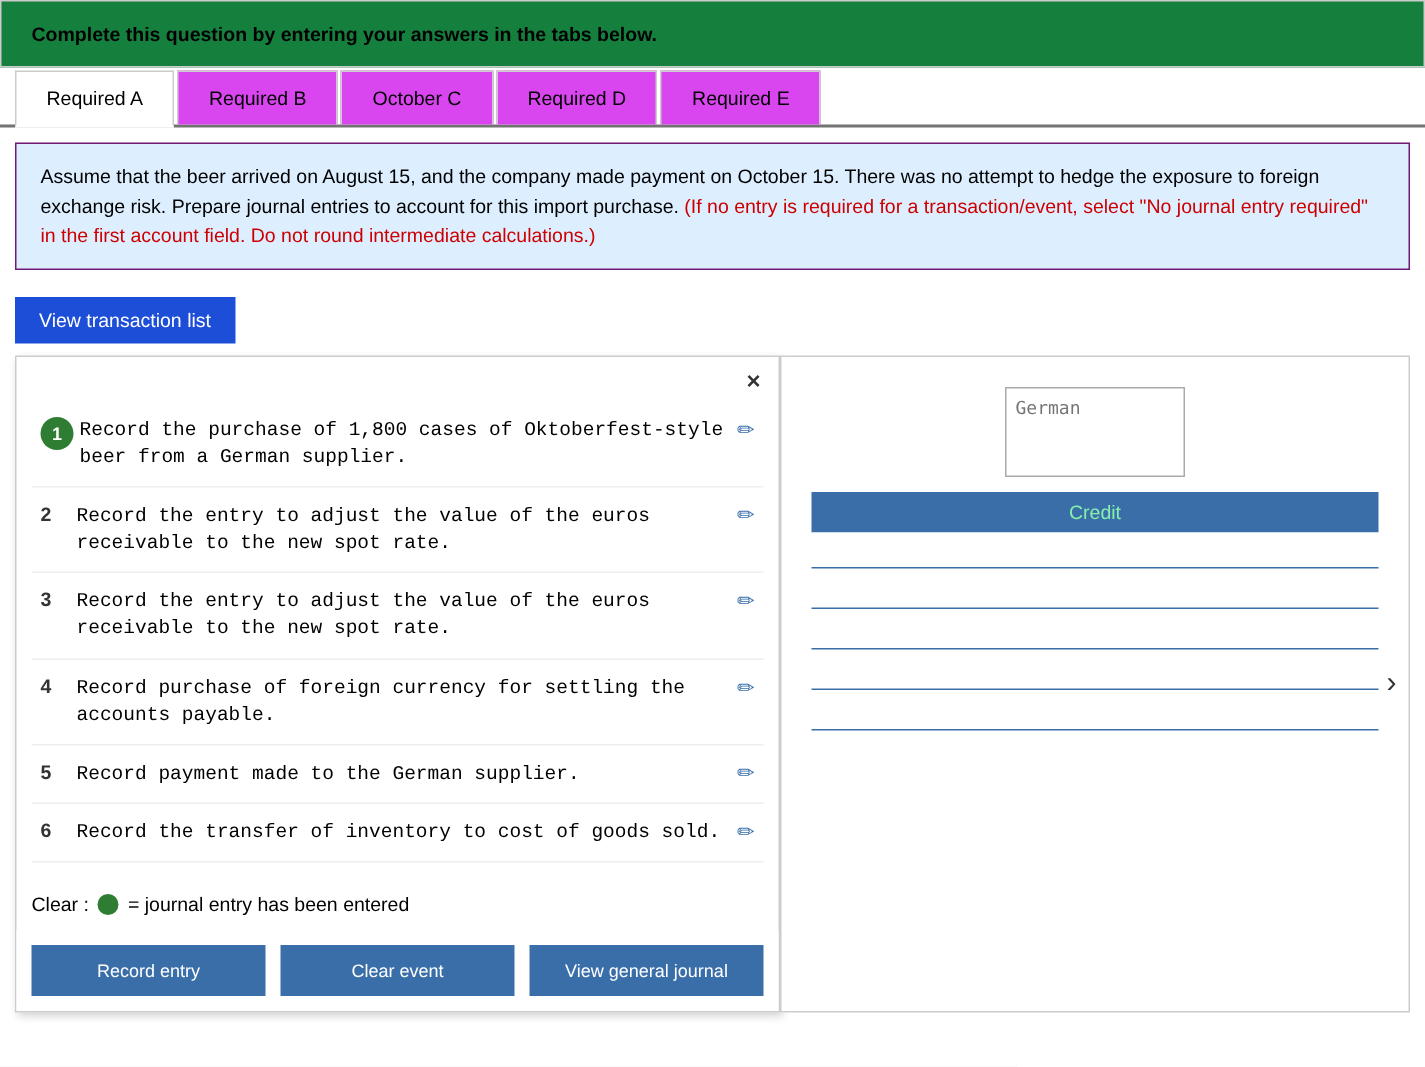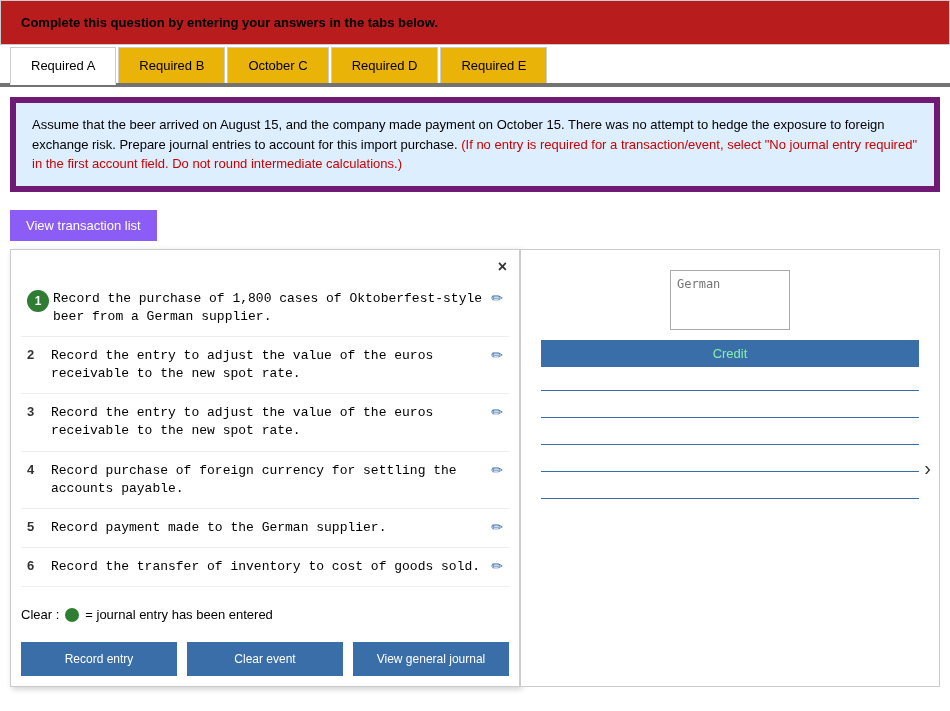--- a/index.html
+++ b/index.html
@@ -12,69 +12,69 @@
     }
 
     .page-wrapper {
       background: #fff;
       width: 950px;
       min-height: 711px;
     }
 
     
     .instruction-bar {
-      background: #b91c1c;
+      background: #15803d;
       border: 1px solid #ccc;
       padding: 14px 20px;
       font-weight: bold;
       font-size: 13px;
     }
 
     
     .tabs-container {
       display: flex;
-      border-bottom: 4px solid #737373;
+      border-bottom: 2px solid #737373;
       padding: 0 10px;
       margin-top: 2px;
     }
 
     .tab {
       padding: 10px 20px;
       border: 1px solid #ccc;
       border-bottom: none;
-      background: #eab308;
+      background: #d946ef;
       cursor: pointer;
       margin-right: 2px;
       font-size: 13px;
     }
 
     .tab.active {
       background: #fff;
       border-bottom: 2px solid #fff;
       margin-bottom: -2px;
       font-weight: normal;
     }
 
     
     .description-block {
       background: #ddeeff;
-      border: 6px solid #701a75;
+      border: 1px solid #701a75;
       padding: 12px 16px;
       margin: 10px 10px;
       font-size: 13px;
       line-height: 1.5;
     }
 
     .description-block .red-text {
       color: #cc0000;
     }
 
     
     .btn-view-transaction {
-      background: #8b5cf6;
+      background: #1d4ed8;
       color: #fff;
       border: none;
       padding: 8px 16px;
       cursor: pointer;
       font-size: 13px;
       margin: 8px 10px;
     }
 
     
     .main-content {

